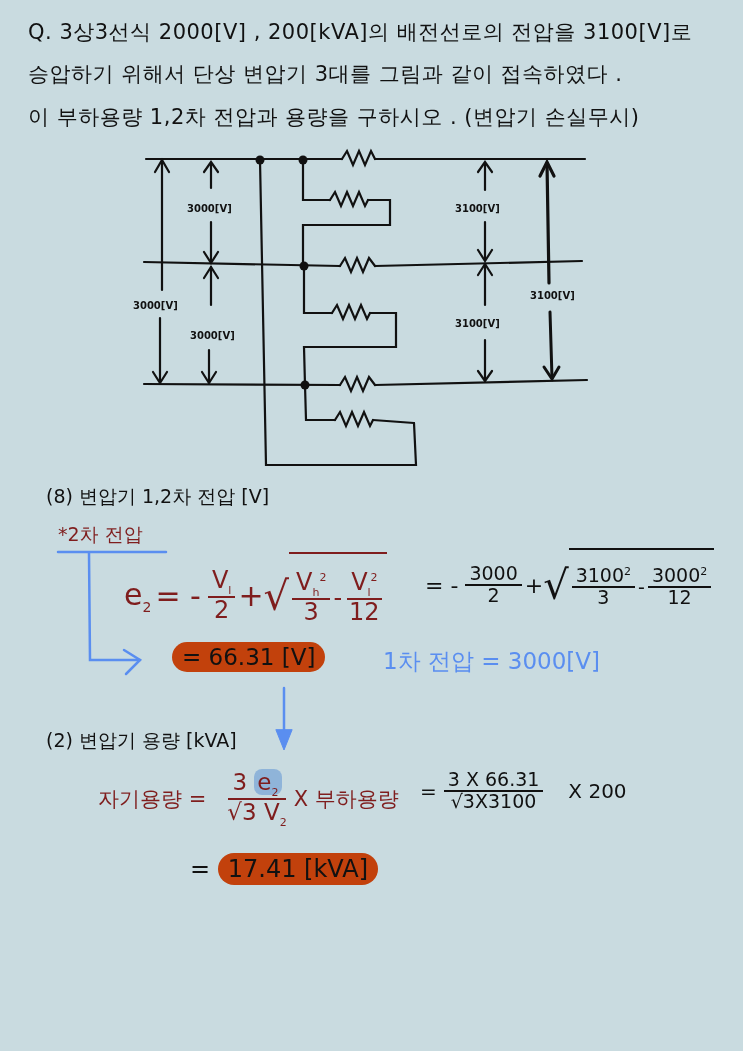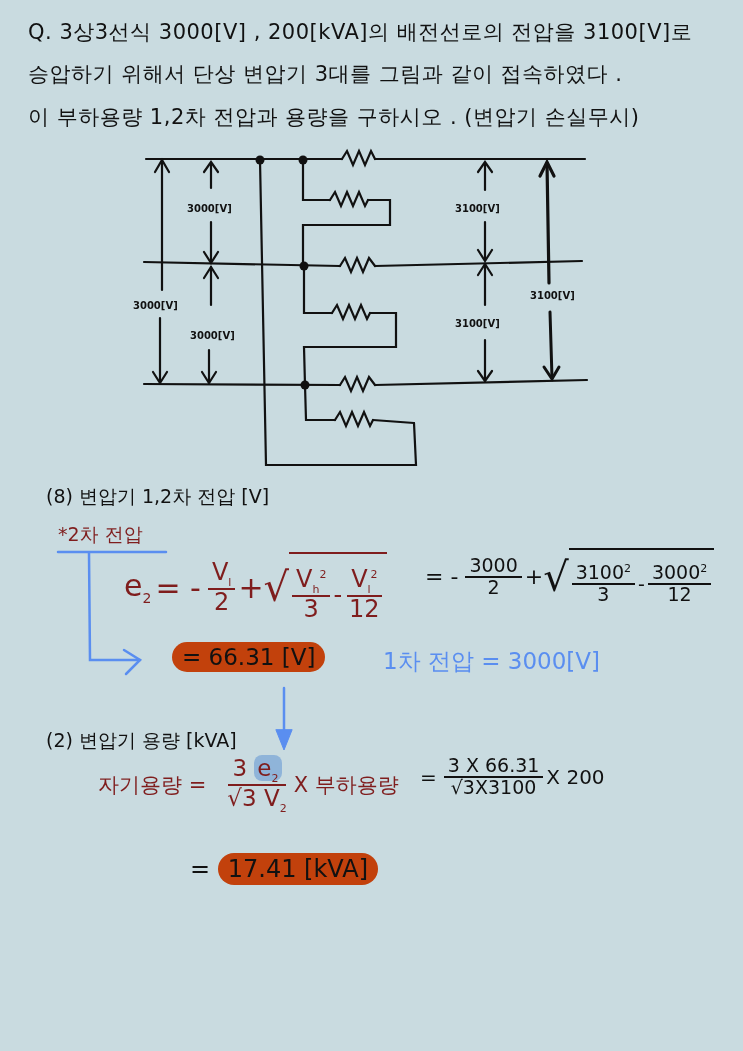--- a/index.html
+++ b/index.html
@@ -4,36 +4,36 @@
 <style>
   html,body{margin:0;padding:0;}
   body{width:743px;height:1051px;background:#c9dbe0;position:relative;overflow:hidden;
        font-family:"DejaVu Sans",sans-serif;color:#111;}
   .abs{position:absolute;white-space:nowrap;}
   .q{font-size:21px;left:28px;letter-spacing:0.5px;}
   .sec{font-size:19px;left:46px;}
   .red{color:#7f1d1d;}
   .blue{color:#5a8ef0;}
   .blk{color:#111;}
-  .frac{display:inline-flex;flex-direction:column;align-items:center;vertical-align:middle;margin:0 3px;}
+  .frac{display:inline-flex;flex-direction:column;align-items:center;vertical-align:middle;margin:14px 3px;}
   .frac .num{border-bottom:2px solid currentColor;padding:0 4px;line-height:1.05;}
   .frac .den{padding:0 4px;line-height:1.05;}
   .sqrt{display:inline-flex;align-items:center;vertical-align:middle;}
   .sqrt .rad{font-size:40px;line-height:1;}
-  .sqrt .body{border-top:2px solid currentColor;padding-top:13px;display:inline-flex;align-items:center;}
+  .sqrt .body{border-top:2px solid currentColor;padding-top:2px;display:inline-flex;align-items:center;}
   sup{font-size:11px;}
   .hl{background:#c2410c;border-radius:18px;padding:2px 10px;}
   .hlc{background:#8fb4d9;border-radius:8px;padding:0 3px;}
   svg line,svg path,svg polyline{stroke:#111;stroke-width:2.2;fill:none;stroke-linecap:round;}
   .dlabel{font-size:10px;font-weight:bold;}
 </style>
 </head>
 <body>
 
-<div class="abs q" style="top:18px;">Q. 3상3선식 3000[V] , 200[kVA]의 배전선로의 전압을 3100[V]로</div>
+<div class="abs q" style="top:18px;">Q. 3상3선식 2000[V] , 200[kVA]의 배전선로의 전압을 3100[V]로</div>
 <div class="abs q" style="top:60px;">승압하기 위해서 단상 변압기 3대를 그림과 같이 접속하였다 .</div>
 <div class="abs q" style="top:103px;">이 부하용량 1,2차 전압과 용량을 구하시오 . (변압기 손실무시)</div>
 
 <svg class="abs" style="left:0;top:0;" width="743" height="480">
 
   <line x1="146" y1="159" x2="342" y2="159"></line>
   <line x1="375" y1="159" x2="585" y2="159"></line>
   <line x1="144" y1="262" x2="340" y2="266"></line>
   <line x1="375" y1="266" x2="582" y2="261"></line>
   <line x1="144" y1="384" x2="340" y2="385"></line>
@@ -170,19 +170,19 @@
   </span>
   <span>X 부하용량</span>
 </div>
 
 <div class="abs blk" style="left:420px;top:756px;font-size:20px;display:flex;align-items:center;">
   <span style="margin-right:4px">=</span>
   <span class="frac" style="font-size:19px">
     <span class="num">3 X 66.31</span>
     <span class="den">√3X3100</span>
   </span>
-  <span style="margin-left:0">X 200</span>
+  <span style="margin-left:22px">X 200</span>
 </div>
 
 <div class="abs" style="left:190px;top:855px;font-size:24px;">
   <span>=</span>
   <span class="hl">17.41 [kVA]</span>
 </div>
 
 </body></html>

